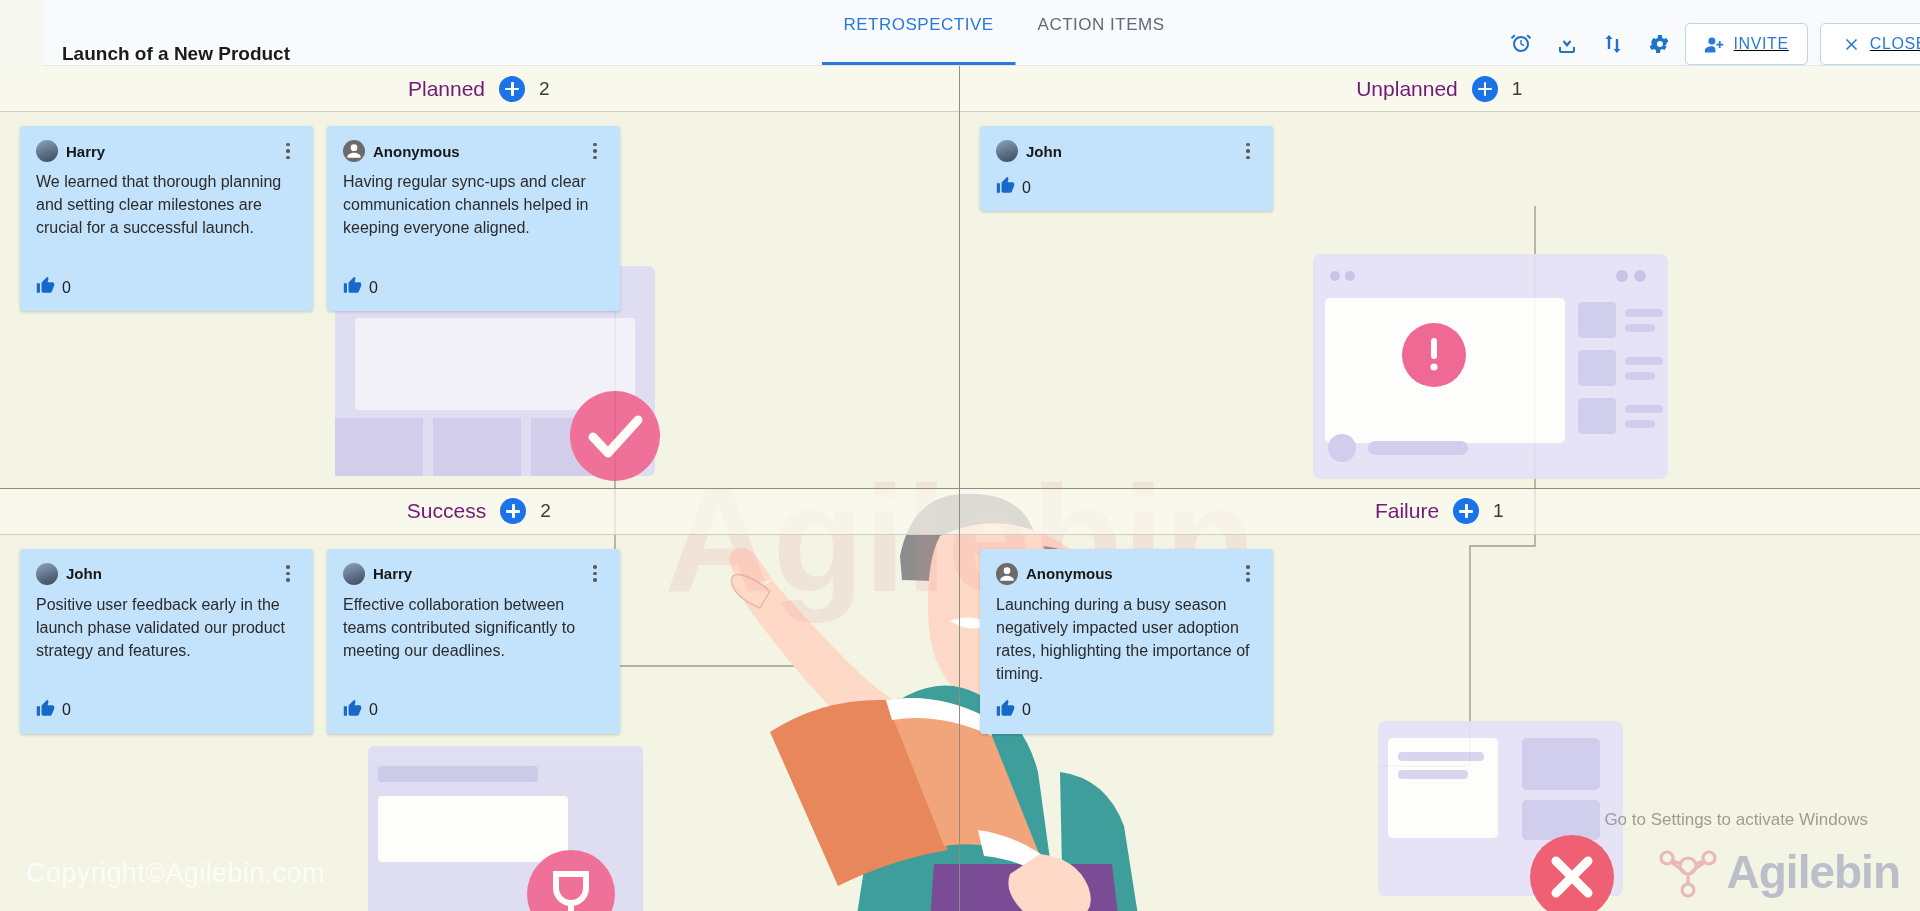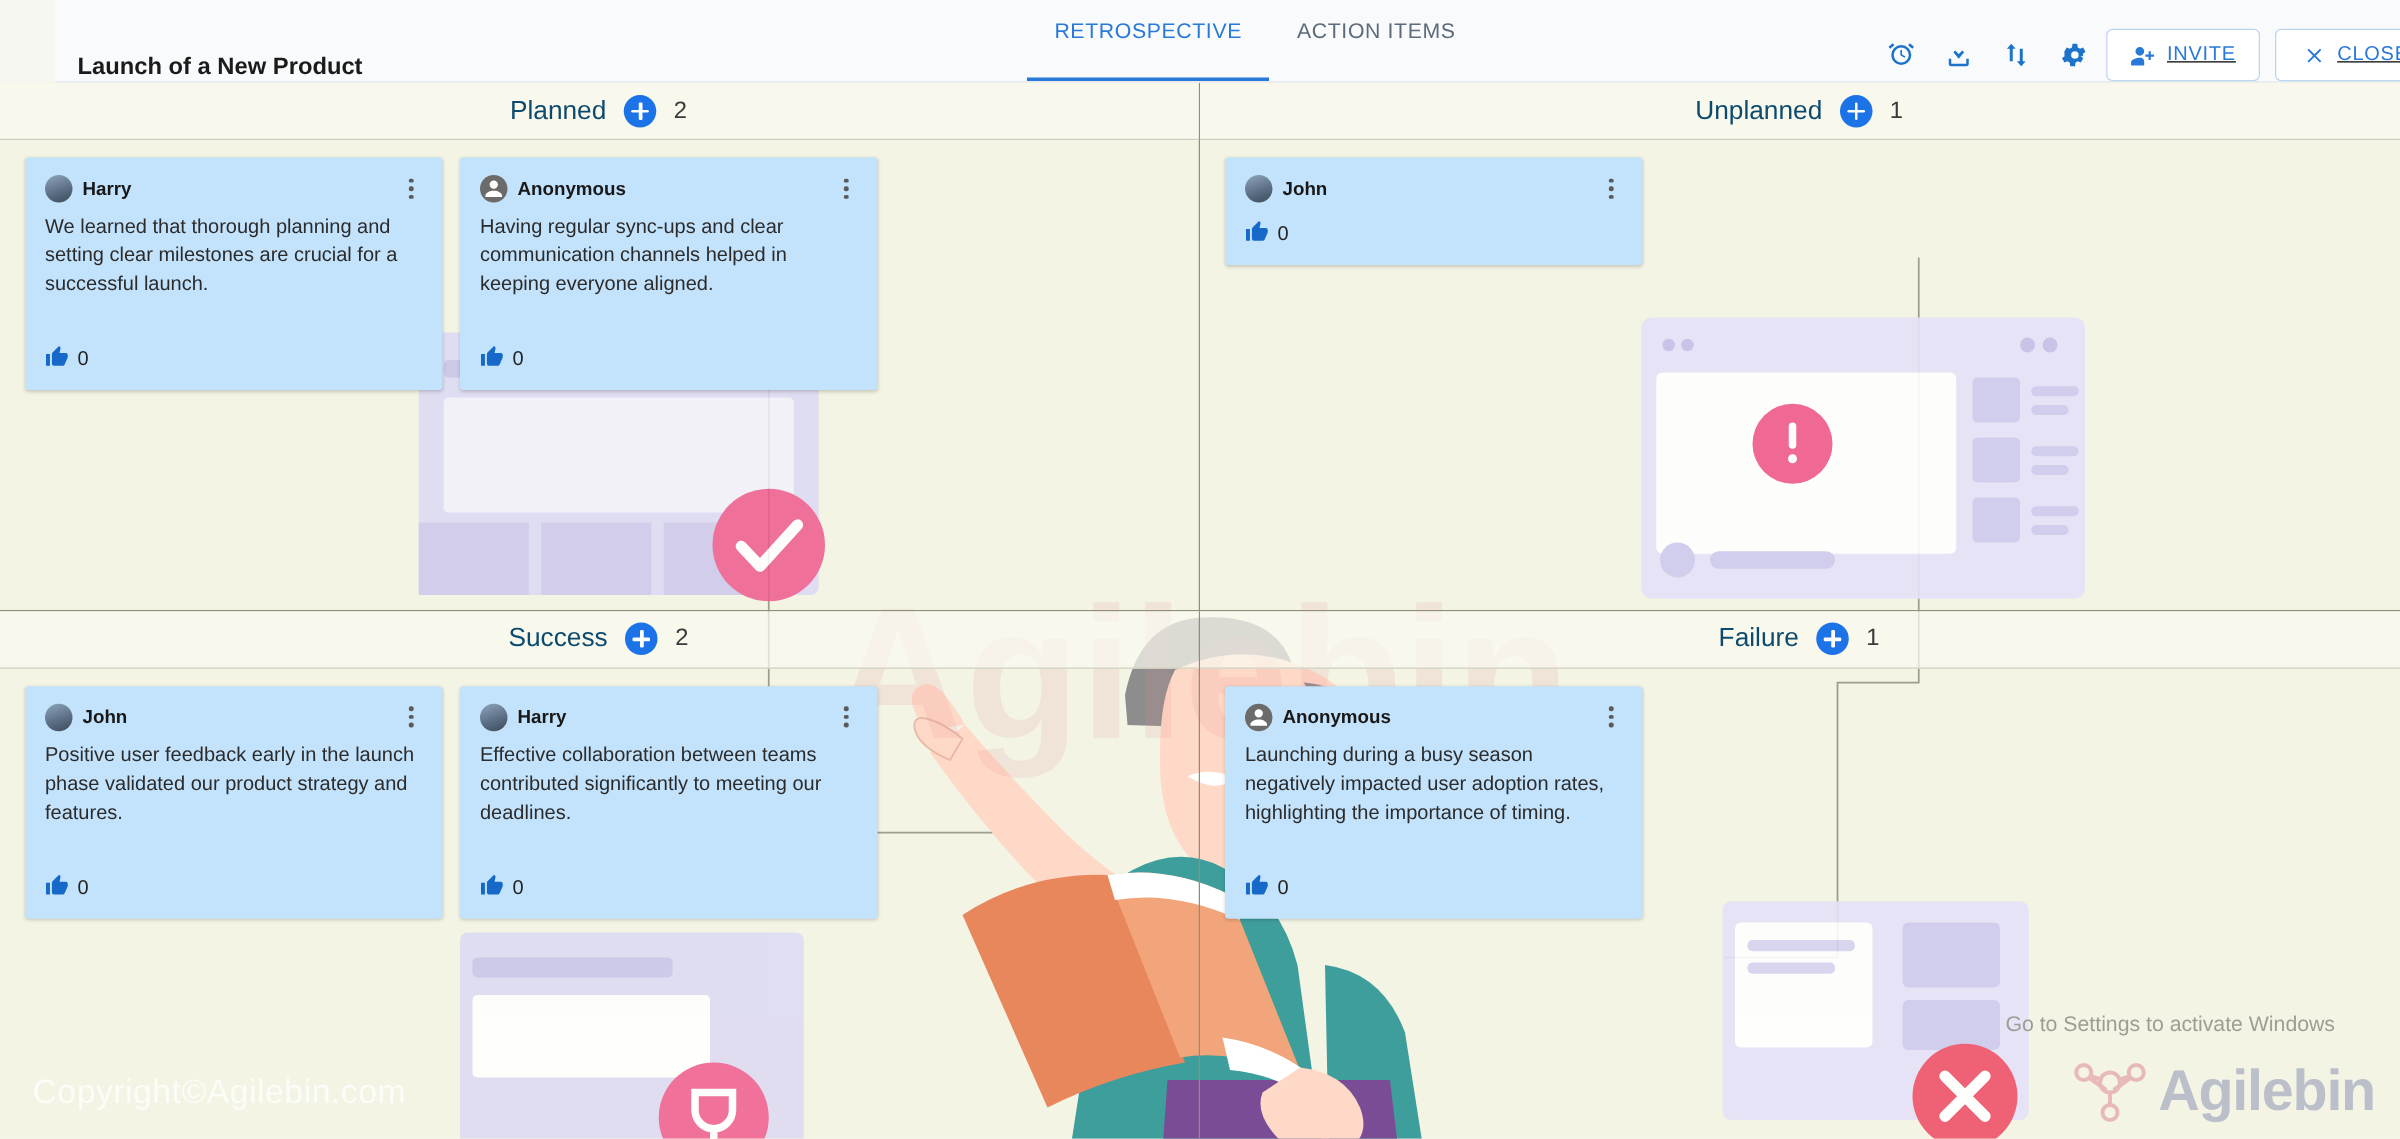--- a/index.html
+++ b/index.html
@@ -84,41 +84,41 @@
   .quadrant:nth-child(2), .quadrant:nth-child(4) { border-right: none; }
   .quadrant:nth-child(3), .quadrant:nth-child(4) { border-bottom: none; }
 
   .q-header {
     height: 46px;
     display: flex; align-items: center; justify-content: center;
     gap: 14px;
     background: rgba(249,249,240,0.72);
     border-bottom: 1px solid #cfcfc0;
   }
-  .q-title { font-size: 21px; color: #0c4a6e; }
+  .q-title { font-size: 21px; color: #701a75; }
   .q-add {
     width: 26px; height: 26px; border-radius: 50%;
     background: #1c73e8; position: relative; cursor: pointer;
     border: none; flex: none;
   }
   .q-add::before, .q-add::after {
     content: ''; position: absolute; background: #fff; border-radius: 1px;
   }
   .q-add::before { left: 6px; right: 6px; top: 12px; height: 2.5px; }
   .q-add::after  { top: 6px; bottom: 6px; left: 12px; width: 2.5px; }
   .q-count { font-size: 19px; color: #3a3a3a; min-width: 12px; }
 
   .cards-row {
     display: flex; gap: 14px; padding: 14px 20px;
     align-items: flex-start;
   }
 
   
   .card {
-    width: 334px;
+    width: 293px;
     background: #c3e2fb;
     border-radius: 3px;
     padding: 14px 16px 12px 16px;
     box-shadow: 0 1px 3px rgba(0,0,0,0.18);
     position: relative;
     flex: none;
   }
   .card-head {
     display: flex; align-items: center; gap: 8px; margin-bottom: 8px;
   }

